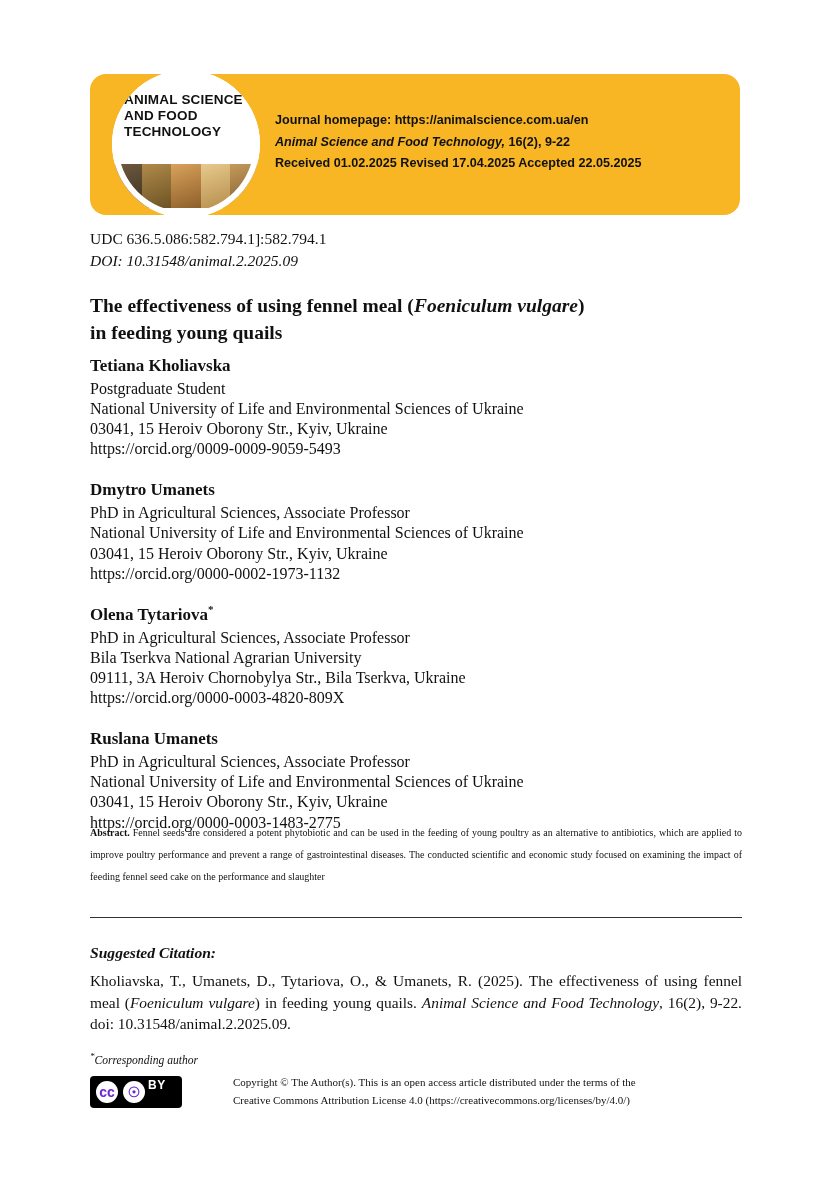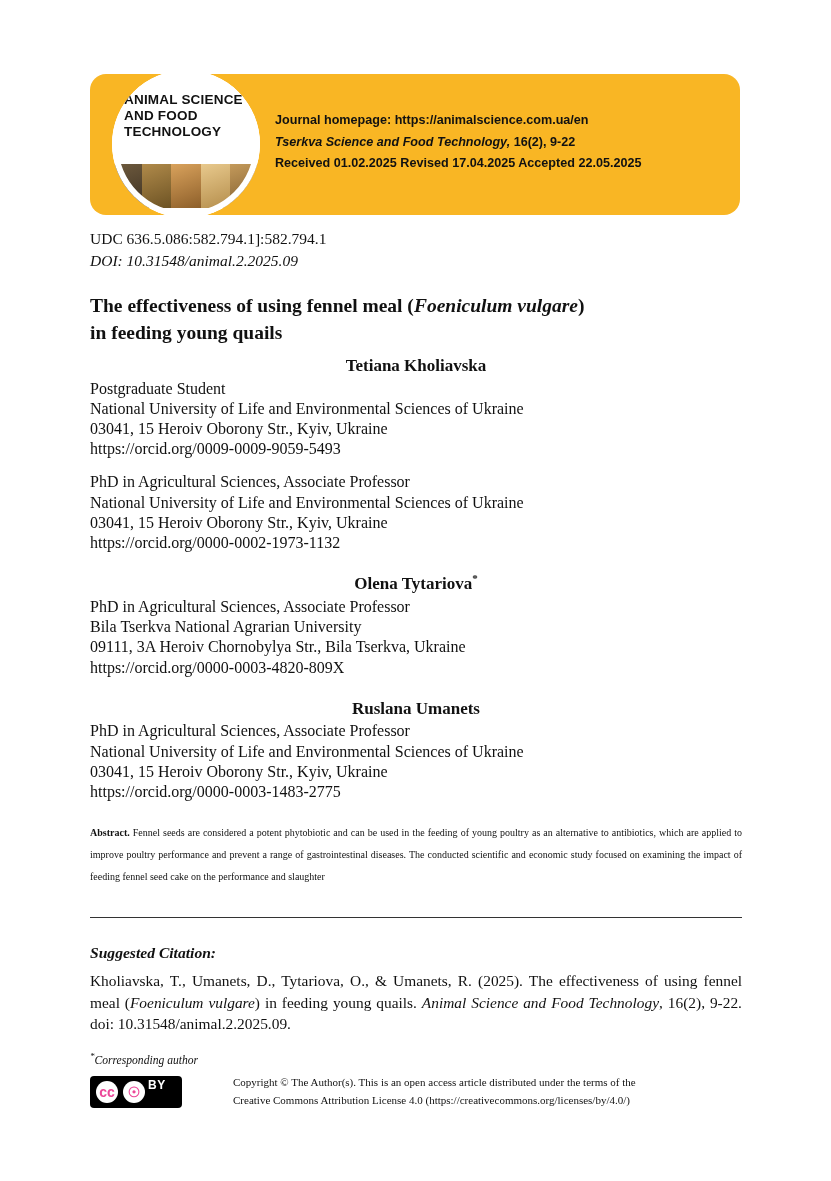--- a/index.html
+++ b/index.html
@@ -140,21 +140,20 @@
     left: 90px;
     top: 348px;
     width: 652px;
   }
   .author-block { margin-bottom: 13px; }
   .author-name {
     font-size: 17px;
     font-weight: bold;
     line-height: 25px;
     margin-bottom: 1px;
-    text-align: center;
   }
   .author-name sup {
     font-size: 11px;
     font-weight: bold;
     vertical-align: super;
   }
   .author-line {
     font-size: 16px;
     line-height: 20.2px;
   }
@@ -221,21 +220,21 @@
     background: #000000;
     border-radius: 4px;
   }
   .cc-badge .circ {
     position: absolute;
     top: 5px;
     width: 22px;
     height: 22px;
     border-radius: 50%;
     background: #ffffff;
-    color: #ec4899;
+    color: #6d28d9;
     font-family: "Liberation Sans", sans-serif;
     font-size: 14px;
     font-weight: bold;
     text-align: center;
     line-height: 22px;
   }
   .cc-badge .c1 { left: 6px; }
   .cc-badge .c2 { left: 33px; }
   .cc-badge .cc-label {
     position: absolute;
@@ -275,21 +274,21 @@
           <span class="ls2"></span>
           <span class="ls3"></span>
           <span class="ls4"></span>
           <span class="ls5"></span>
       </div>
       <div class="logo-strip-mask"></div>
       <div class="logo-title">ANIMAL SCIENCE AND FOOD TECHNOLOGY</div>
     </div>
     <div class="banner-text">
       <div class="bold">Journal homepage: https://animalscience.com.ua/en</div>
-      <div><span class="bolditalic">Tserkva Science and Food Technology,</span><span class="bold"> 16(2), 9-22</span></div>
+      <div><span class="bolditalic">Animal Science and Food Technology,</span><span class="bold"> 16(2), 9-22</span></div>
       <div class="bold">Received 01.02.2025 Revised 17.04.2025 Accepted 22.05.2025</div>
     </div>
   </div>
 
   <div class="udc">UDC 636.5.086:582.794.1]:582.794.1</div>
   <div class="doi">DOI: 10.31548/animal.2.2025.09</div>
 
   <div class="title">
     <span>The effectiveness of using fennel meal (</span><span class="it">Foeniculum vulgare</span><span>)</span><br>
     <span>in feeding young quails</span>
@@ -299,20 +298,21 @@
 
     <div class="author-block">
       <div class="author-name"><span>Tetiana Kholiavska</span><sup></sup></div>
       <div class="author-line">Postgraduate Student</div>
       <div class="author-line">National University of Life and Environmental Sciences of Ukraine</div>
       <div class="author-line">03041, 15 Heroiv Oborony Str., Kyiv, Ukraine</div>
       <div class="author-line">https://orcid.org/0009-0009-9059-5493</div>
     </div>
 
     <div class="author-block">
+      <div class="author-name"><span>Dmytro Umanets</span><sup></sup></div>
       <div class="author-line">PhD in Agricultural Sciences, Associate Professor</div>
       <div class="author-line">National University of Life and Environmental Sciences of Ukraine</div>
       <div class="author-line">03041, 15 Heroiv Oborony Str., Kyiv, Ukraine</div>
       <div class="author-line">https://orcid.org/0000-0002-1973-1132</div>
     </div>
 
     <div class="author-block">
       <div class="author-name"><span>Olena Tytariova</span><sup>*</sup></div>
       <div class="author-line">PhD in Agricultural Sciences, Associate Professor</div>
       <div class="author-line">Bila Tserkva National Agrarian University</div>

